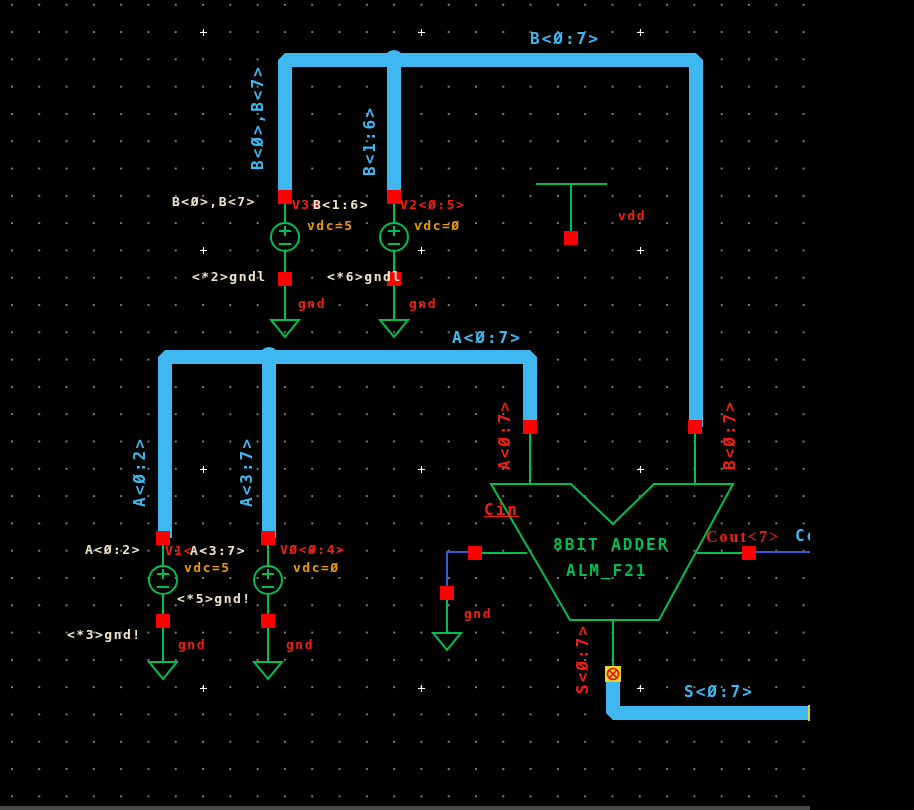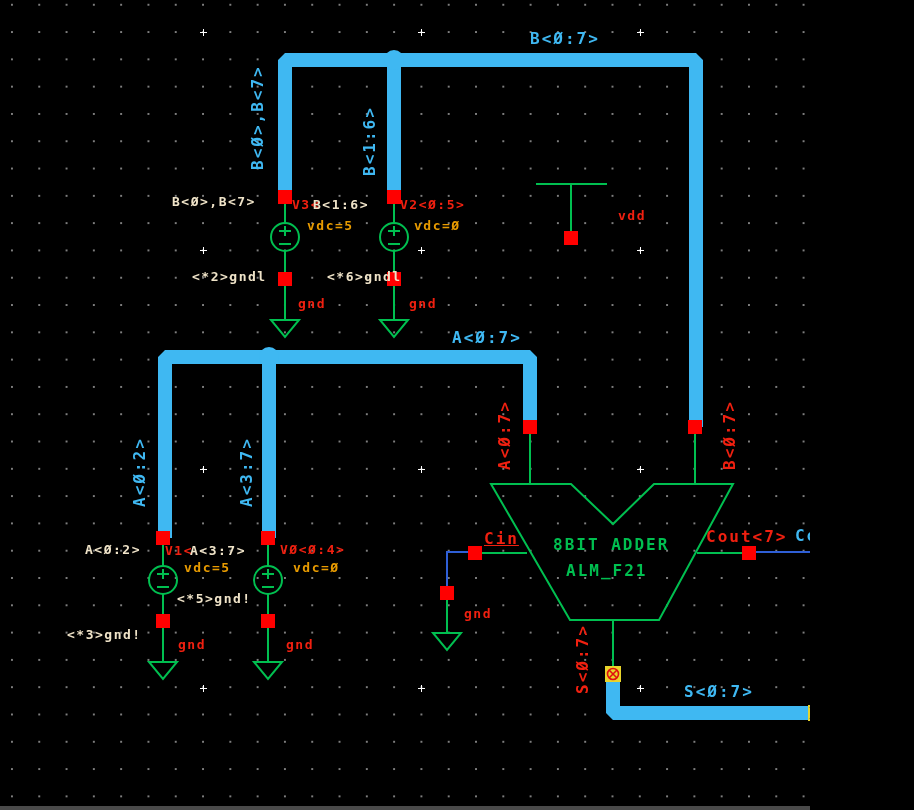--- a/index.html
+++ b/index.html
@@ -179,22 +179,22 @@
 
   <div class="lbl lg c-cyan rot" style="left:250px;top:170px;">B&lt;Ø&gt;,B&lt;7&gt;</div>
   <div class="lbl lg c-cyan rot" style="left:362px;top:176px;">B&lt;1:6&gt;</div>
   <div class="lbl lg c-cyan rot" style="left:132px;top:507px;">A&lt;Ø:2&gt;</div>
   <div class="lbl lg c-cyan rot" style="left:239px;top:507px;">A&lt;3:7&gt;</div>
 
   <div class="lbl lg c-red rot" style="left:497px;top:470px;">A&lt;Ø:7&gt;</div>
   <div class="lbl lg c-red rot" style="left:722px;top:470px;">B&lt;Ø:7&gt;</div>
   <div class="lbl lg c-red rot" style="left:575px;top:694px;">S&lt;Ø:7&gt;</div>
 
-  <div class="lbl lg c-red" style="left:484px;top:531px;text-decoration:underline;">Cin</div>
-  <div class="lbl lg c-red" style="left:706px;top:529px;">Cout&lt;7&gt;</div>
+  <div class="lbl lg c-red" style="left:484px;top:502px;text-decoration:underline;">Cin</div>
+  <div class="lbl lg c-red" style="left:706px;top:529px;font-family:Liberation Serif, serif;">Cout&lt;7&gt;</div>
   <div class="lbl lg c-green" style="left:553px;top:537px;">8BIT ADDER</div>
   <div class="lbl lg c-green" style="left:566px;top:563px;">ALM_F21</div>
 
   <div class="lbl sm c-red" style="left:292px;top:198px;">V3&lt;</div>
   <div class="lbl sm c-red" style="left:400px;top:198px;">V2&lt;Ø:5&gt;</div>
   <div class="lbl sm c-red" style="left:165px;top:544px;">V1&lt;</div>
   <div class="lbl sm c-red" style="left:280px;top:543px;">VØ&lt;Ø:4&gt;</div>
 
   <div class="lbl sm c-white" style="left:172px;top:195px;">B&lt;Ø&gt;,B&lt;7&gt;</div>
   <div class="lbl sm c-white" style="left:313px;top:198px;">B&lt;1:6&gt;</div>

